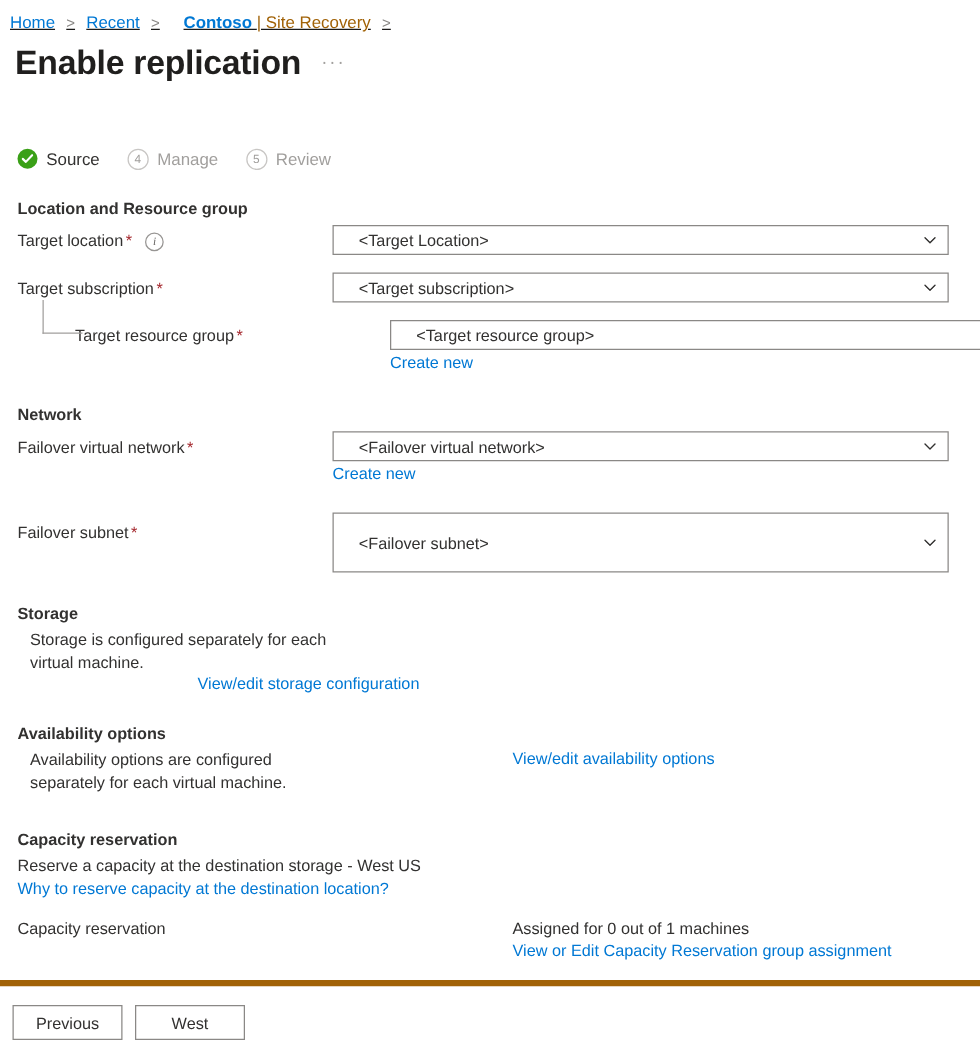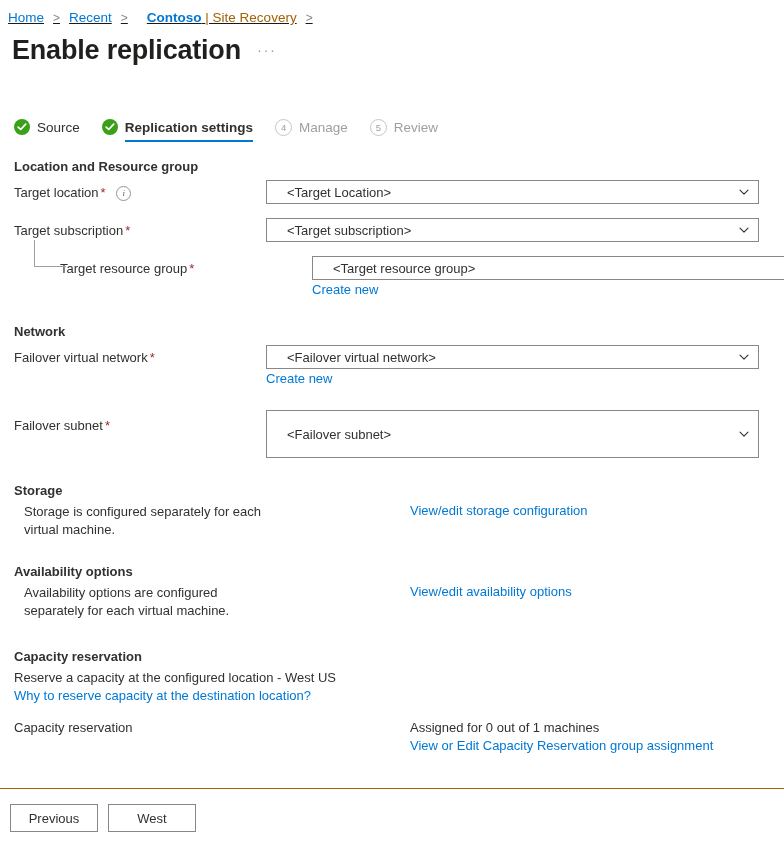--- a/index.html
+++ b/index.html
@@ -217,21 +217,21 @@
     font-size: 13px;
     color: #323130;
     line-height: 18px;
   }
 
   
   .footer {
     position: absolute;
     left: 0; right: 0; bottom: 0;
     height: 58px;
-    border-top: 1px solid #a16207;
+    border-top: 5px solid #a16207;
     background: #fff;
     display: flex;
     align-items: center;
     padding-left: 10px;
   }
   .btn {
     min-width: 88px;
     height: 28px;
     border: 1px solid #8a8886;
     background: #fff;
@@ -268,28 +268,20 @@
   <div class="step done">
     <span class="circle-check">
       <svg width="10" height="10" viewBox="0 0 10 10">
           <path d="M1.2 5.1 L3.7 7.5 L8.7 2.2" stroke="#ffffff" stroke-width="1.7" fill="none" stroke-linecap="round" stroke-linejoin="round"></path>
         </svg>
     </span>
     <span class="step-label">Source</span>
   </div>
 
 
-  <div class="step done active">
-    <span class="circle-check">
-      <svg width="10" height="10" viewBox="0 0 10 10">
-          <path d="M1.2 5.1 L3.7 7.5 L8.7 2.2" stroke="#ffffff" stroke-width="1.7" fill="none" stroke-linecap="round" stroke-linejoin="round"></path>
-        </svg>
-    </span>
-    <span class="step-label">Replication settings</span>
-  </div>
 
   <div class="step pending">
     <span class="circle-num">4</span>
     <span class="step-label">Manage</span>
   </div>
 
   <div class="step pending">
     <span class="circle-num">5</span>
     <span class="step-label">Review</span>
   </div>
@@ -368,37 +360,37 @@
       <div class="select tall">
         <span class="val">&lt;Failover subnet&gt;</span>
         <svg class="chev" viewBox="0 0 12 12">
             <path d="M2 4.2 L6 8.2 L10 4.2" stroke="#323130" stroke-width="1.1" fill="none" stroke-linecap="round" stroke-linejoin="round"></path>
           </svg>
       </div>
     </div>
   </div>
 
   <div class="section-head" style="margin-top:25px;">Storage</div>
-  <div class="row" style="margin-top:5px;">
+  <div class="row" style="margin-top:5px;flex-direction:column;">
     <div class="note">Storage is configured separately for each virtual machine.</div>
     <div class="fld" style="padding-left:144px;">
       <span class="link">View/edit storage configuration</span>
     </div>
   </div>
 
   <div class="section-head" style="margin-top:25px;">Availability options</div>
   <div class="row" style="margin-top:5px;">
     <div class="note">Availability options are configured separately for each virtual machine.</div>
     <div class="fld" style="padding-left:144px;">
       <span class="link">View/edit availability options</span>
     </div>
   </div>
 
   <div class="section-head" style="margin-top:29px;">Capacity reservation</div>
-  <div class="static-txt" style="margin-top:5px;">Reserve a capacity at the configured location - West US</div>
+  <div class="static-txt" style="margin-top:5px;">Reserve a capacity at the destination storage - West US</div>
   <div style="margin-top:1px;">
     <span class="link">Why to reserve capacity at the destination location?</span>
   </div>
 
   <div class="row" style="margin-top:16px;">
     <div class="lbl" style="padding-top:0;">Capacity reservation</div>
     <div class="fld" style="padding-left:144px;">
       <div class="static-txt">Assigned for 0 out of 1 machines</div>
       <span class="link" style="margin-top:1px;">View or Edit Capacity Reservation group assignment</span>
     </div>

